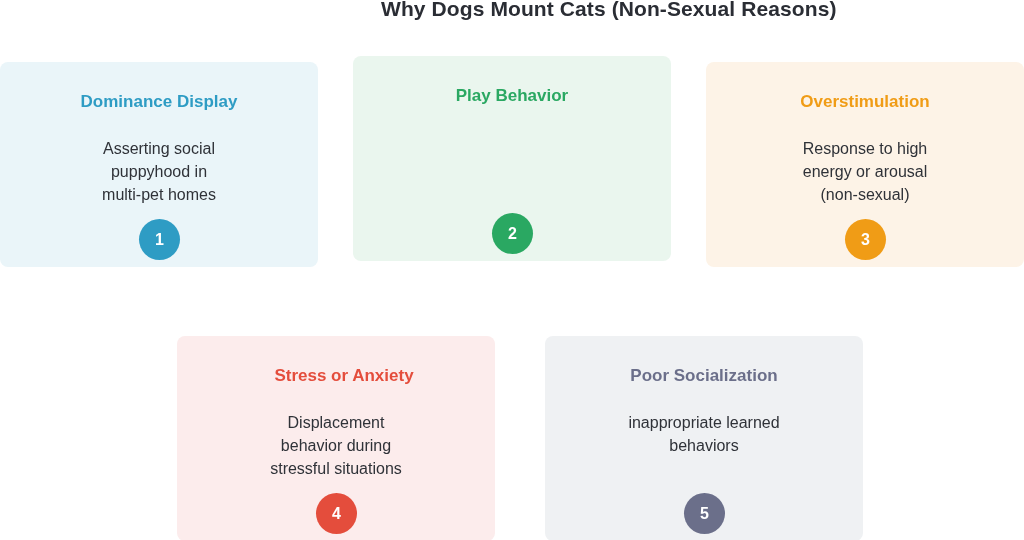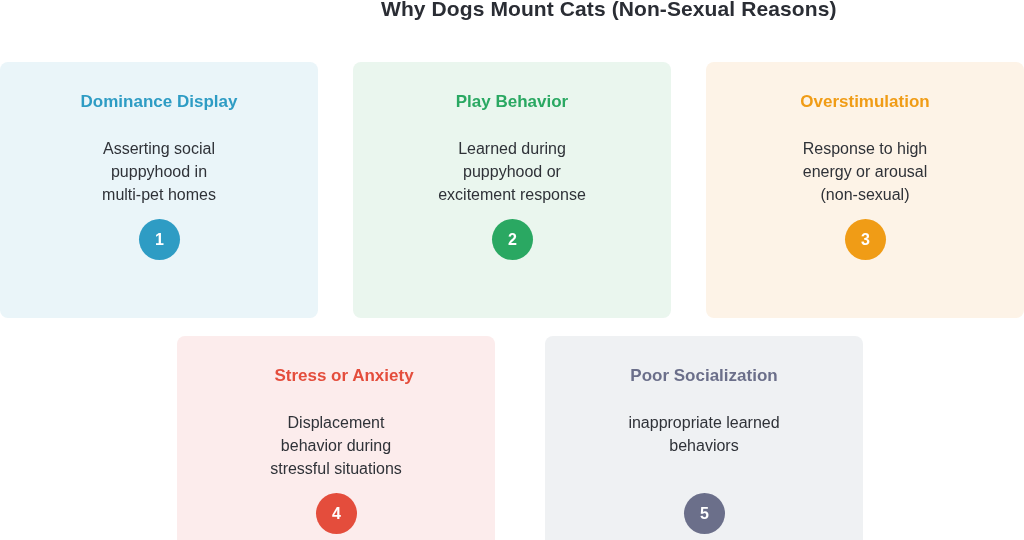--- a/index.html
+++ b/index.html
@@ -7,21 +7,21 @@
     width: 1024px; height: 540px; overflow: hidden; position: relative;
     background: #ffffff;
     font-family: "Liberation Sans", sans-serif;
   }
   .title {
     position: absolute; left: 381px; top: -3px; width: 520px;
     font-size: 21px; font-weight: bold; color: #2a2d34; white-space: nowrap;
     letter-spacing: 0.1px;
   }
   .card {
-    position: absolute; width: 318px; height: 256px;
+    position: absolute; width: 318px; height: 205px;
     border-radius: 8px; box-sizing: border-box;
     text-align: center;
   }
   .card .heading {
     position: absolute; left: 0; right: 0; top: 30px;
     font-size: 17px; font-weight: bold;
   }
   .card .desc {
     position: absolute; left: 40px; right: 40px; top: 75px;
     font-size: 16px; line-height: 23px; color: #2f3238;
@@ -41,27 +41,22 @@
 <div class="card" style="left: 0px; top: 62px; background: rgb(234, 245, 249);">
   <div class="heading" style="color: rgb(46, 156, 196);">Dominance Display</div>
   <div class="desc">
     <div>Asserting social</div>
     <div>puppyhood in</div>
     <div>multi-pet homes</div>
   </div>
   <div class="badge" style="background: rgb(46, 156, 196);">1</div>
 </div>
 
-<div class="card" style="left: 353px; top: 62px; background: rgb(234, 246, 238); padding-left: 18px;">
+<div class="card" style="left: 353px; top: 56px; background: rgb(234, 246, 238); padding-left: 18px;">
   <div class="heading" style="color: rgb(42, 168, 98);">Play Behavior</div>
-  <div class="desc">
-    <div>Learned during</div>
-    <div>puppyhood or</div>
-    <div>excitement response</div>
-  </div>
   <div class="badge" style="background: rgb(42, 168, 98);">2</div>
 </div>
 
 <div class="card" style="left: 706px; top: 62px; background: rgb(253, 243, 231);">
   <div class="heading" style="color: rgb(240, 156, 22);">Overstimulation</div>
   <div class="desc">
     <div>Response to high</div>
     <div>energy or arousal</div>
     <div>(non-sexual)</div>
   </div>

